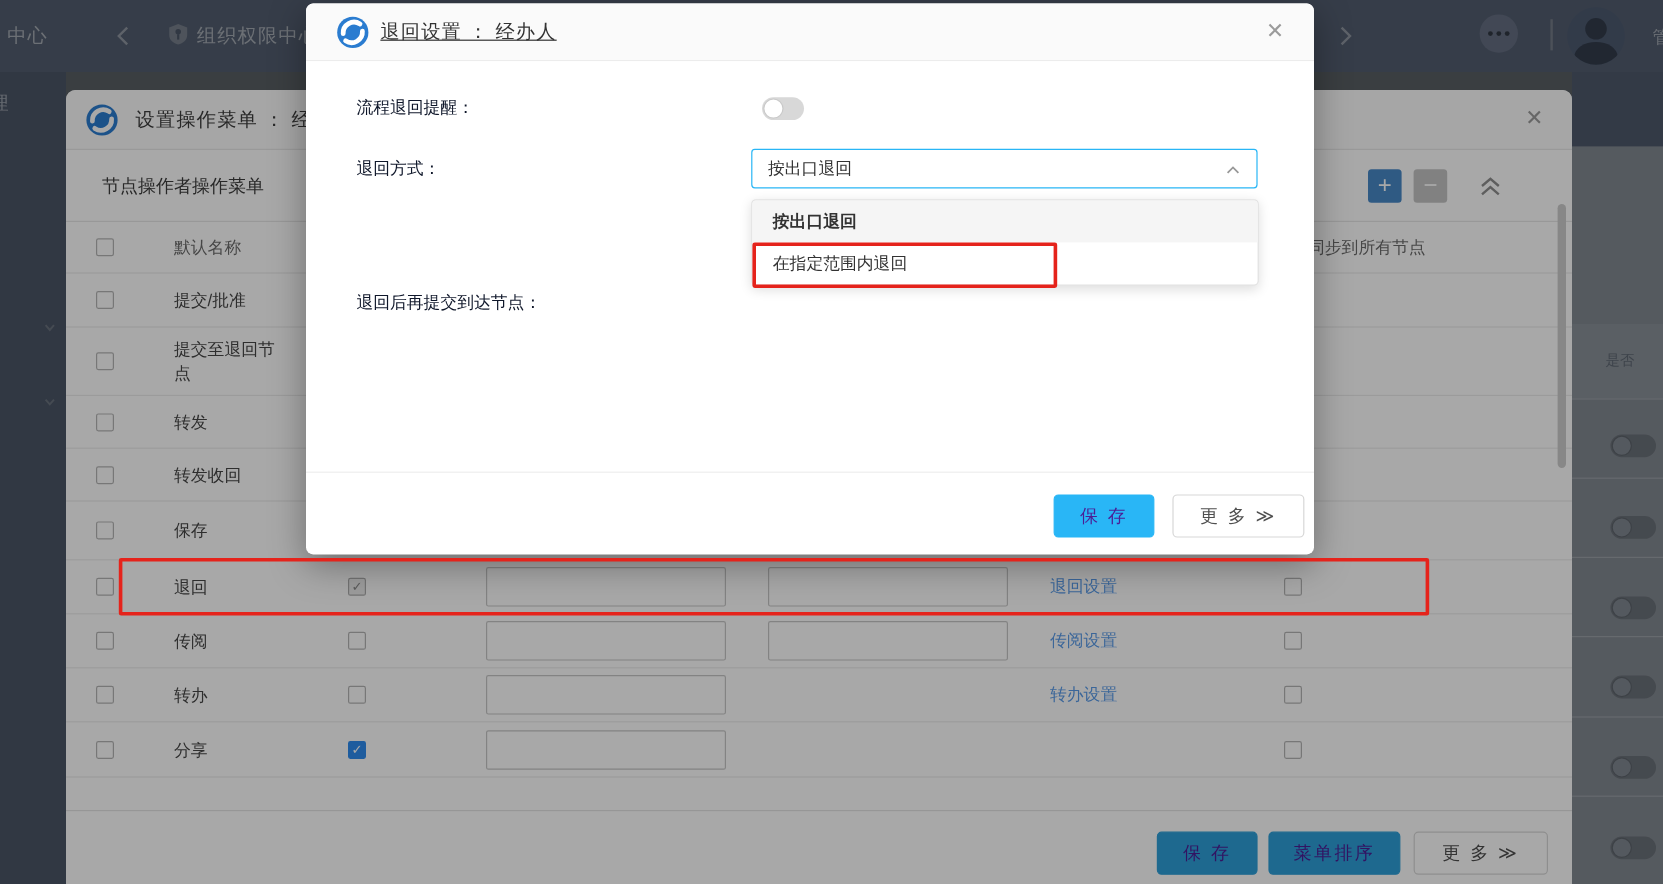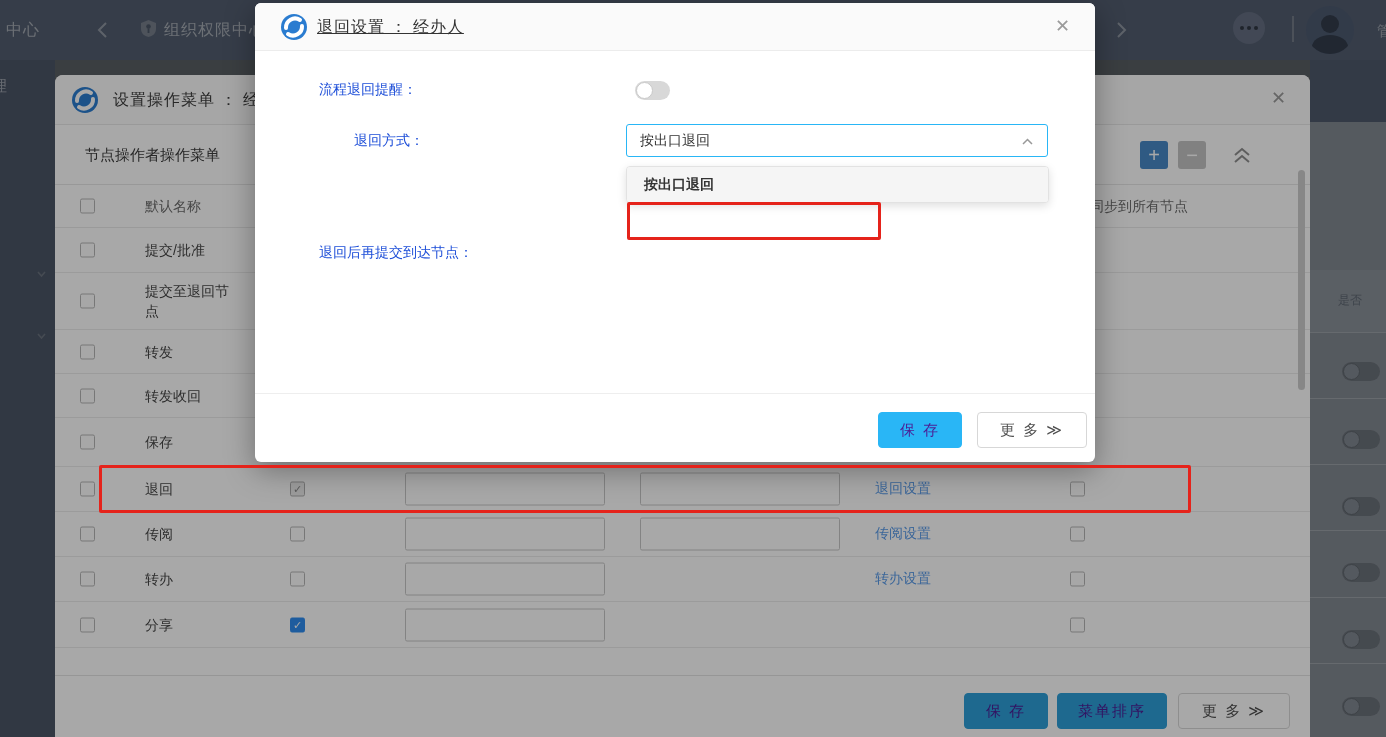--- a/index.html
+++ b/index.html
@@ -75,21 +75,21 @@
   .btn-white { background:#fff; color:#4f4f4f; border:1px solid #d7d7d7; }
   .f-save { width:84px; margin-right:9px; } .f-sort { width:110px; margin-right:11px; } .f-more { width:112px; }
   .dlg-scroll { position:absolute; left:1243px; top:95px; width:7px; height:220px; border-radius:4px; background:#cdcdcd; }
 
   
   .modal { position:absolute; left:255px; top:3px; width:840px; height:459px; background:#fff; border-radius:6px;
     box-shadow:0 8px 30px rgba(0,0,0,0.35); }
   .m-header { position:absolute; left:0; top:0; width:840px; height:48px; background:#fafafa;
     border-bottom:1px solid #ececec; border-radius:6px 6px 0 0; }
   .m-title { position:absolute; left:62px; top:14px; font-size:16px; color:#333; letter-spacing:1px;text-decoration:underline; }
-  .m-label { position:absolute; left:64px; font-size:14px; color:#1d4ed8; }
+  .m-label { position:absolute; left:42px; font-size:14px; color:#0f172a; }
   .toggle-off { position:absolute; left:380px; top:78px; width:35px; height:19px; border-radius:10px; background:#d8d8d8; }
   .toggle-off i { position:absolute; left:1px; top:1px; width:17px; height:17px; border-radius:50%; background:#fff;
     border:1px solid #c9c9c9; }
   .select { position:absolute; left:371px; top:121px; width:422px; height:33px; border:1px solid #29b6f6;
     border-radius:3px; background:#fff; display:flex; align-items:center; padding-left:13px; font-size:14px; color:#333; }
   .select svg { position:absolute; right:14px; top:13px; }
   .dropdown { position:absolute; left:371px; top:163px; width:423px; background:#fff; border:1px solid #e2e2e2;
     border-radius:4px; box-shadow:0 3px 10px rgba(0,0,0,0.13); overflow:hidden; }
   .opt { height:35px; display:flex; align-items:center; padding-left:17px; font-size:14px; color:#333; }
   .opt.sel { background:#f5f5f5; font-weight:bold; }
@@ -294,30 +294,31 @@
       </span>
       <span class="m-title">退回设置 ： 经办人</span>
       <span class="close-x" style="left:800px; top:14px;">✕</span>
     </div>
 
     <span class="m-label" style="top:78px;">流程退回提醒：</span>
     <span class="toggle-off">
         <i></i>
       </span>
 
-    <span class="m-label" style="top:129px;margin-left:35px;">退回方式：</span>
+    <span class="m-label" style="top:129px;">退回方式：</span>
     <div class="select">
       <span>按出口退回</span>
       <svg width="11" height="7" viewBox="0 0 11 7">
         <path d="M1 6 L5.5 1.5 L10 6" fill="none" stroke="#999" stroke-width="1.5"></path>
       </svg>
     </div>
 
     <div class="dropdown">
       <div class="opt sel">按出口退回</div>
+      <div class="opt">在指定范围内退回</div>
     </div>
 
     <span class="m-label" style="top:241px;">退回后再提交到达节点：</span>
 
     <div class="m-divider"></div>
     <span class="btn btn-blue m-save">保 存</span>
     <span class="btn btn-white m-more">更 多 ≫</span>
   </div>
 
   <div class="red-box red1"></div>

